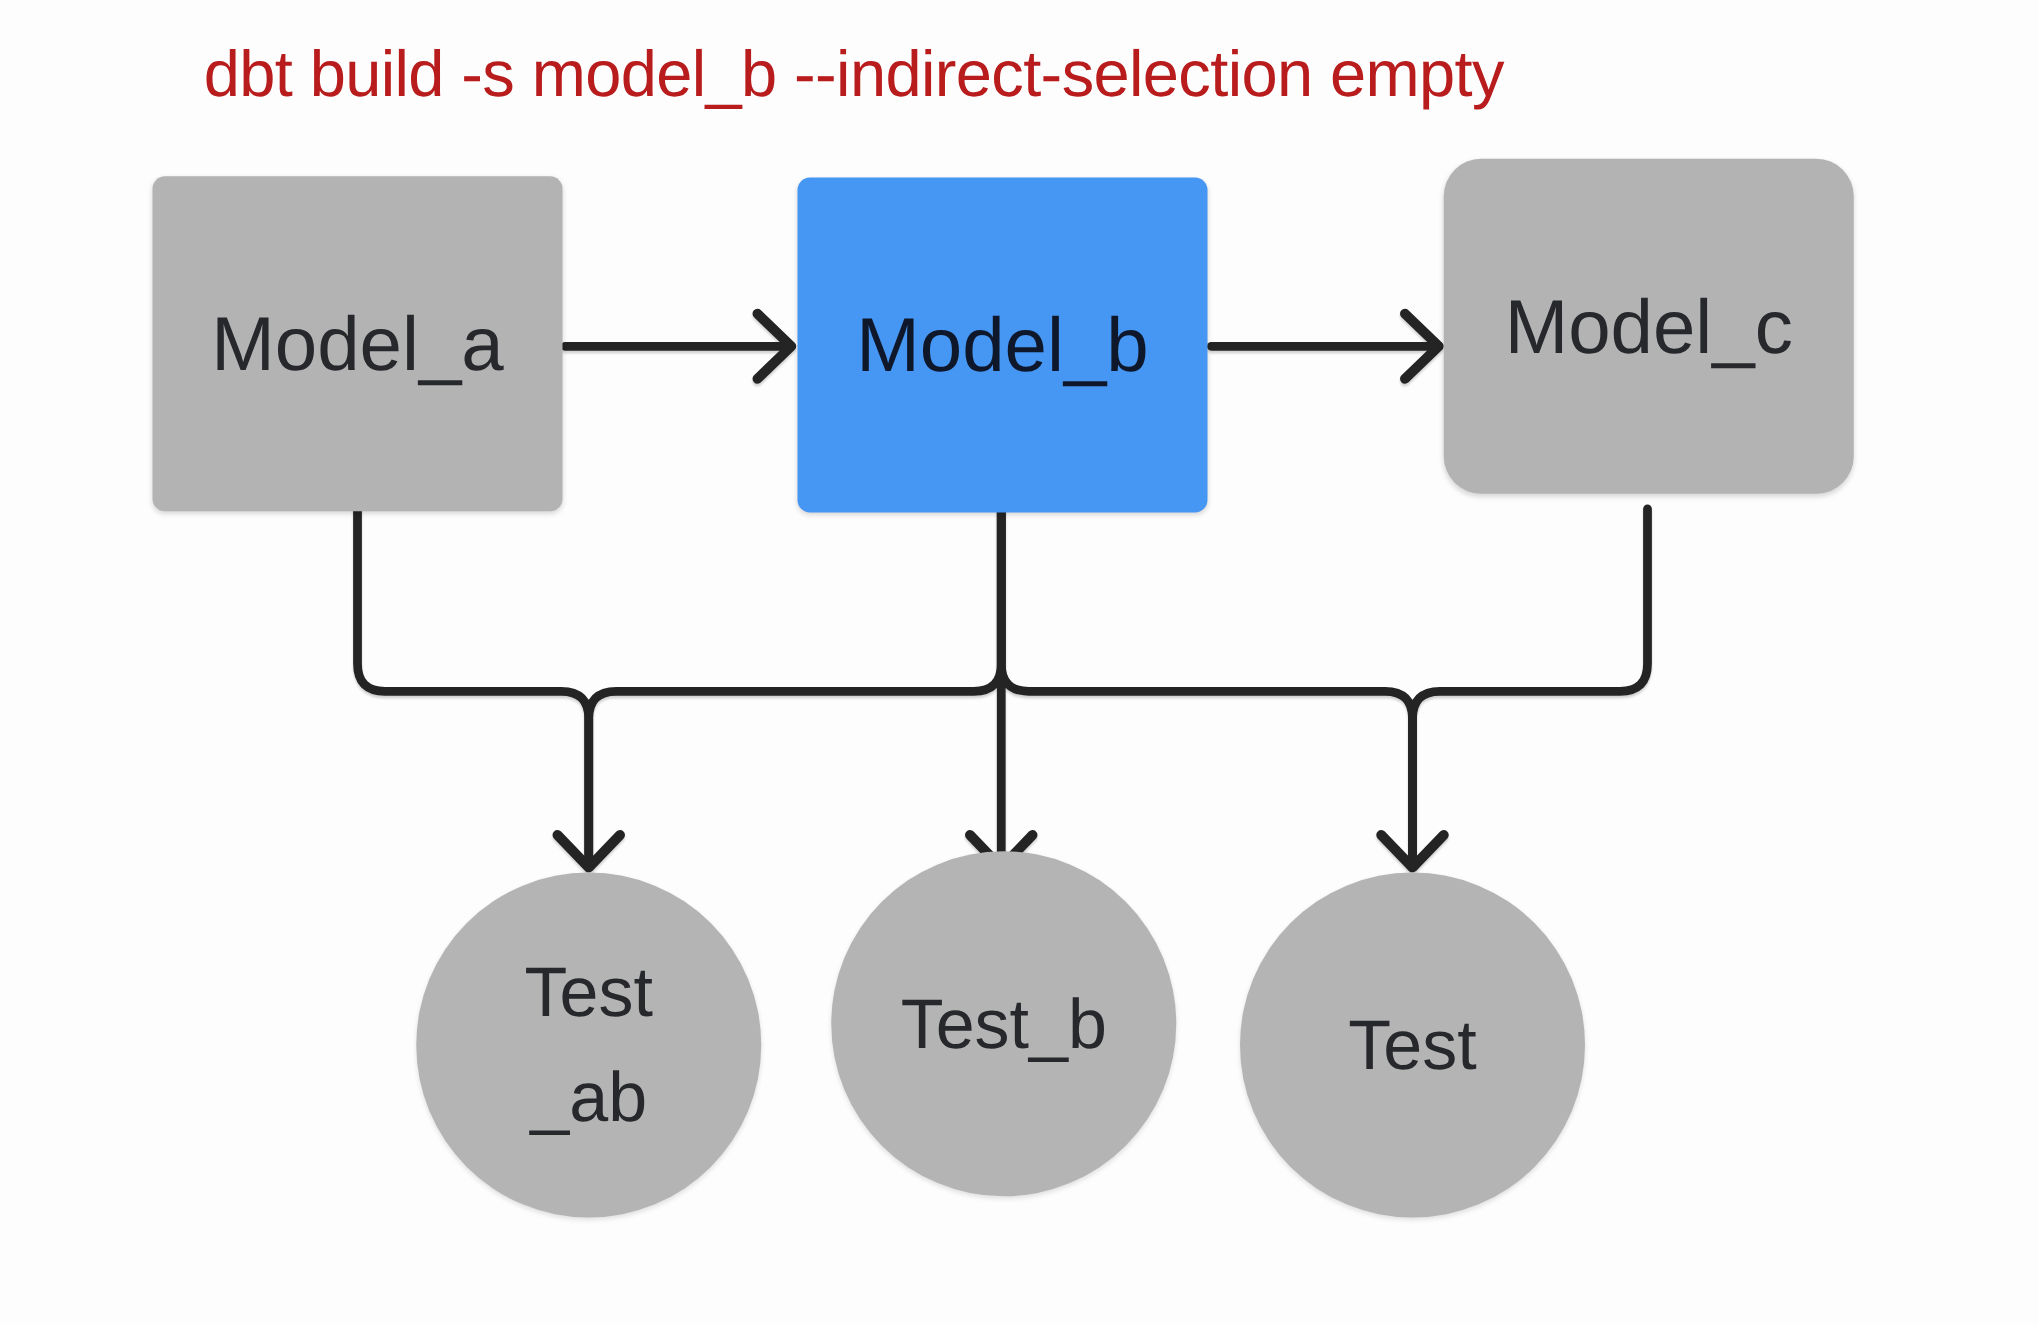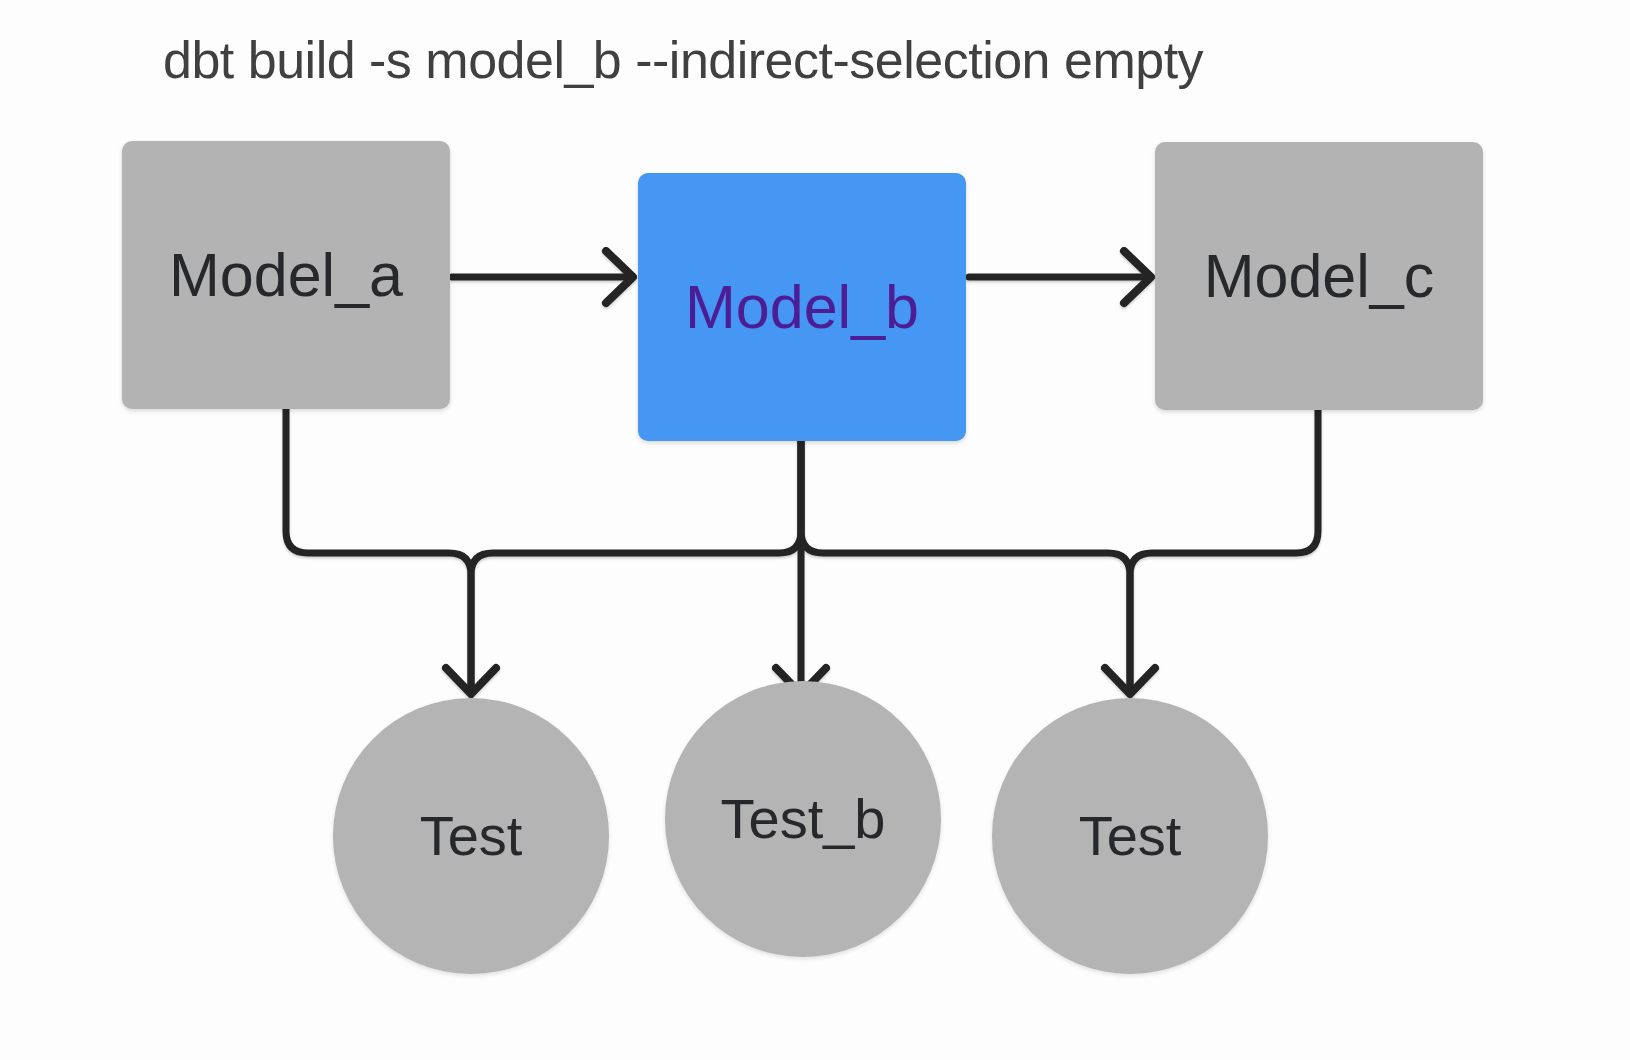--- a/index.html
+++ b/index.html
@@ -16,44 +16,43 @@
     font-family: "Liberation Sans", sans-serif;
   }
   .title {
     position: absolute;
     left: 163px;
     top: 32px;
     font-size: 52px;
     line-height: 1.1;
     font-weight: 500;
     letter-spacing: -0.5px;
-    color: #404040;
+    color: #b91c1c;
     white-space: nowrap;
   }
   .model-box {
     position: absolute;
     width: 328px;
     height: 268px;
     border-radius: 10px;
     background: #b3b3b3;
     display: flex;
     align-items: center;
     justify-content: center;
     font-size: 61px;
     color: #26282c;
     box-shadow: 0 2px 4px rgba(0,0,0,0.15);
   }
   .model-box.selected {
     background: #4696f3;
-    color: #4c1d95;
-    margin-top: 31px;
+    color: #0f172a;
   }
   #model-a { left: 122px; top: 141px; }
   #model-b { left: 638px; top: 142px; }
-  #model-c { left: 1155px; top: 142px; }
+  #model-c { left: 1155px; top: 127px; border-radius: 30px; }
   .test-circle {
     position: absolute;
     width: 276px;
     height: 276px;
     border-radius: 50%;
     background: #b4b4b4;
     display: flex;
     flex-direction: column;
     align-items: center;
     justify-content: center;
@@ -135,20 +134,21 @@
   <div class="model-box selected" id="model-b">
     <span>Model_b</span>
   </div>
 
   <div class="model-box" id="model-c">
     <span>Model_c</span>
   </div>
 
   <div class="test-circle" id="test-ab">
     <span class="line1">Test</span>
+    <span class="line2">_ab</span>
   </div>
 
   <div class="test-circle" id="test-b">
     <span class="line1">Test_b</span>
 
   </div>
 
   <div class="test-circle" id="test-bc">
     <span class="line1">Test</span>
   </div>

